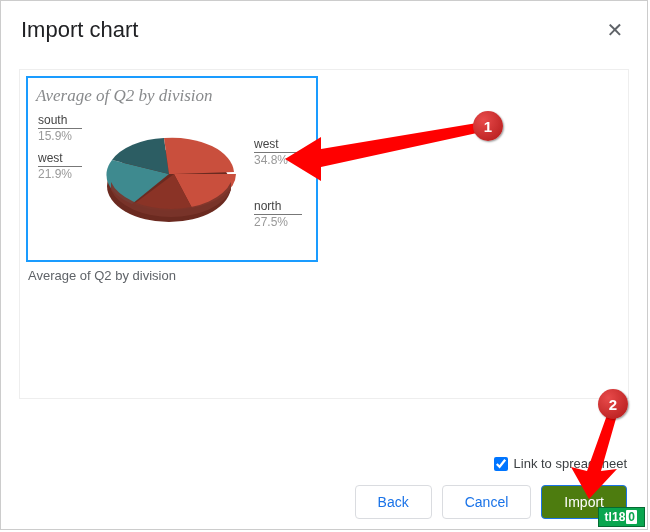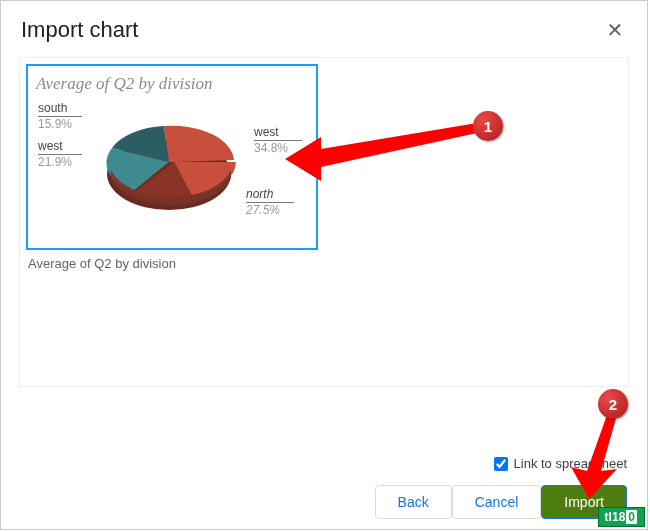--- a/index.html
+++ b/index.html
@@ -71,21 +71,21 @@
       background-position: 0 33%, 0 66%, 50% 0, 50% 0;
       background-repeat: no-repeat;
       border: 1px solid #fff;
     }
     .file-name {
       font-size: 13px;
       color: #202124;
       font-weight: 500;
     }
     .chart-area {
-      margin: 6px 18px;
+      margin: 18px 18px;
       border: 1px solid #eee;
       padding: 0;
       height: 330px;
       position: relative;
     }
     .chart-thumb {
       position: absolute;
       top: 6px;
       left: 6px;
       width: 292px;
@@ -124,21 +124,21 @@
       display: block;
       padding-bottom: 1px;
       margin-bottom: 1px;
     }
     .slice-label .pct {
       color: #999;
     }
     .lbl-south { top: 2px; left: 2px; width: 44px; }
     .lbl-east  { top: 40px; left: 2px; width: 44px; }
     .lbl-west  { top: 26px; right: 6px; width: 48px; text-align: left; }
-    .lbl-north { top: 88px; right: 14px; width: 48px; text-align: left; font-style: italic; }
+    .lbl-north { top: 88px; right: 6px; width: 48px; text-align: left; }
     .chart-caption {
       position: absolute;
       top: 198px;
       left: 8px;
       font-size: 13px;
       color: #5f6368;
     }
     .footer {
       position: absolute;
       bottom: 0;
@@ -155,20 +155,21 @@
       color: #3c4043;
       gap: 6px;
     }
     .link-row input[type="checkbox"] {
       width: 14px;
       height: 14px;
     }
     .btn-row {
       display: flex;
       justify-content: flex-end;
+      gap: 10px;
     }
     .btn {
       padding: 8px 22px;
       font-size: 14px;
       border-radius: 4px;
       cursor: pointer;
       border: 1px solid #dadce0;
       background: #fff;
       color: #1a73e8;
     }

